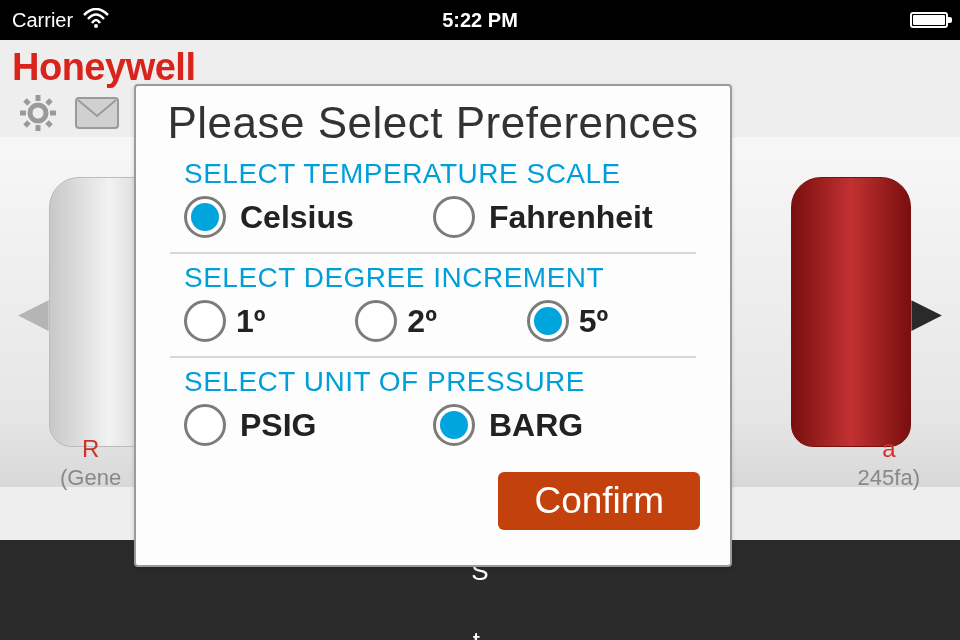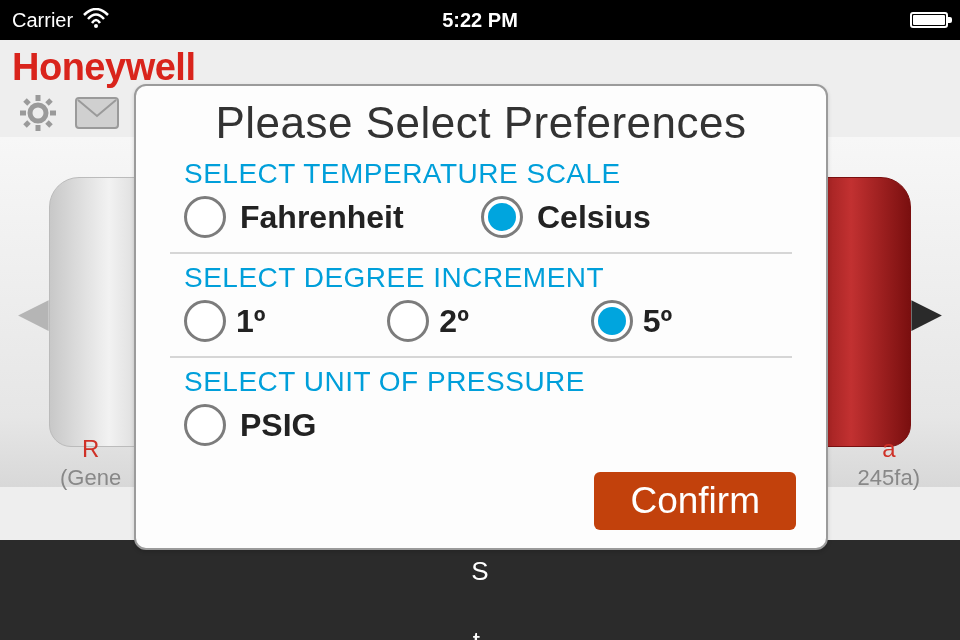--- a/index.html
+++ b/index.html
@@ -33,21 +33,21 @@
   .cap-left { left: 60px; color:#cf3127; }
   .cap-left .sub { color:#888; font-size:22px;text-align:right; }
   .cap-right { right: 40px; color:#cf3127; }
   .cap-right .sub { color:#888; font-size:22px; }
 
   
   .bottom-text { position: absolute; bottom: 0; left: 0; right: 0; height: 100px; background: #2b2b2b; color: #fff; font-size: 26px; padding: 14px 40px; line-height: 1.35; text-align:center; }
 
   
   .modal-overlay { position: absolute; top: 40px; left: 0; right: 0; bottom: 0; }
-  .modal { position: absolute; left: 134px; top: 44px; width: 694px; background: #fdfdfd; border: 2px solid #9b9b9b; border-radius: 12px; padding: 10px 26px 18px 26px; box-shadow: 0 2px 4px rgba(0,0,0,0.15); }
+  .modal { position: absolute; left: 134px; top: 44px; width: 598px; background: #fdfdfd; border: 2px solid #9b9b9b; border-radius: 4px; padding: 10px 26px 35px 26px; box-shadow: 0 2px 4px rgba(0,0,0,0.15); }
   .modal-title { font-size: 44px; font-weight: 300; color: #333; text-align: center; margin: 2px 0 10px 0; letter-spacing: 0.5px; }
   .section-label { color: #009fda; font-size: 28px; font-weight: 400; letter-spacing: 0.5px; margin: 8px 0 6px 22px; }
   .options-row { display: flex; align-items: center; gap: 16px; padding: 0 22px 14px 22px; }
   .options-row.two { gap: 0; }
   .opt { display: flex; align-items: center; gap: 10px; cursor: pointer; }
   .opt-label { font-size: 32px; font-weight: 700; color: #222; }
   .radio { width: 42px; height: 42px; border: 3px solid #7c7c7c; border-radius: 50%; display: flex; align-items: center; justify-content: center; background:#fff; }
   .radio.selected .dot { width: 28px; height: 28px; background: #00a5de; border-radius: 50%; }
   .divider { height: 2px; background: #d6d6d6; margin: 0 8px; }
   .confirm-row { display:flex; justify-content:flex-end; margin-top:12px; padding-right:4px; }
@@ -131,30 +131,30 @@
   
 </div>
 
 <div class="modal-overlay">
   <div class="modal">
     <div class="modal-title">Please Select Preferences</div>
 
     <div class="section-label">SELECT TEMPERATURE SCALE</div>
     <div class="options-row two">
       <div class="col-half opt">
+        <span class="radio selected">
+            <span class="dot"></span>
+          </span>
+        <span class="opt-label">Celsius</span>
+      </div>
+      <div class="col-half opt">
         <span class="radio">
             <span class="dot"></span>
           </span>
         <span class="opt-label">Fahrenheit</span>
-      </div>
-      <div class="col-half opt">
-        <span class="radio selected">
-            <span class="dot"></span>
-          </span>
-        <span class="opt-label">Celsius</span>
       </div>
     </div>
     <div class="divider"></div>
 
     <div class="section-label">SELECT DEGREE INCREMENT</div>
     <div class="options-row">
       <div class="col-third opt">
         <span class="radio">
             <span class="dot"></span>
           </span>
@@ -176,19 +176,25 @@
     <div class="divider"></div>
 
     <div class="section-label">SELECT UNIT OF PRESSURE</div>
     <div class="options-row two">
       <div class="col-half opt">
         <span class="radio">
             <span class="dot"></span>
           </span>
         <span class="opt-label">PSIG</span>
       </div>
+      <div class="col-half opt">
+        <span class="radio selected">
+            <span class="dot"></span>
+          </span>
+        <span class="opt-label">BARG</span>
+      </div>
     </div>
 
     <div class="confirm-row">
       <button class="confirm-btn">Confirm</button>
     </div>
   </div>
 </div>
 
 </body></html>

